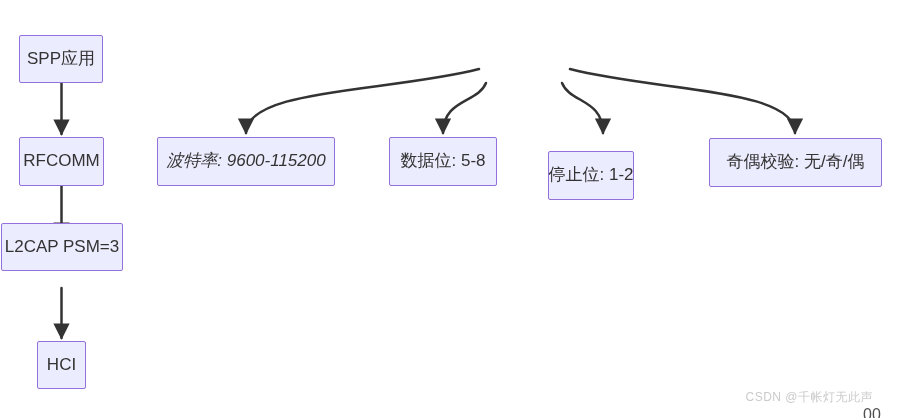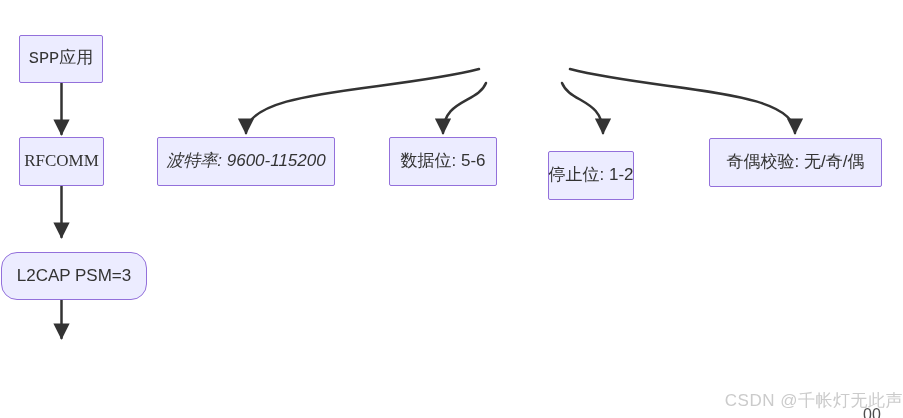--- a/index.html
+++ b/index.html
@@ -32,36 +32,36 @@
     color: var(--node-text, #333333);
     font-size: 17px;
     display: flex;
     align-items: center;
     justify-content: center;
     text-align: center;
     white-space: nowrap;
     line-height: 1.2;
   }
   
-  .n-spp      { left: 19px;  top: 35px;  width: 84px;  height: 48px; font-family: Liberation Mono, monospace; }
-  .n-rfcomm   { left: 19px;  top: 137px; width: 85px;  height: 49px; font-family: Liberation Serif, serif; }
-  .n-l2cap    { left: 1px;   top: 252px; width: 146px; height: 48px; border-radius: 16px; }
+  .n-spp      { left: 19px;  top: 35px;  width: 84px;  height: 48px; }
+  .n-rfcomm   { left: 19px;  top: 137px; width: 85px;  height: 49px; }
+  .n-l2cap    { left: 1px;   top: 223px; width: 122px; height: 48px; }
   .n-hci      { left: 37px;  top: 341px; width: 49px;  height: 48px; }
   
   .n-config   { left: 479px; top: 35px;  width: 91px;  height: 47px; }
   .n-baud     { left: 157px; top: 137px; width: 178px; height: 49px; font-style: italic; }
   .n-databits { left: 389px; top: 137px; width: 108px; height: 49px; }
   .n-stopbits { left: 548px; top: 151px; width: 86px; height: 49px; }
   .n-parity   { left: 709px; top: 138px; width: 173px; height: 49px; }
 
   .watermark {
     position: absolute;
-    right: 0;
+    right: 30px;
     top: 389px;
-    font-size: 17px;
+    font-size: 12px;
     letter-spacing: 0.5px;
     color: #cbcbcb;
     white-space: nowrap;
     user-select: none;
     text-align: center;
   }
   .corner-clip {
     position: absolute;
     left: 863px;
     top: 406px;
@@ -90,22 +90,23 @@
       <path d="M479,69 C390,92 246,88 246,133" marker-end="url(#ah)"></path>
       <path d="M486,83 C478,103 443,99 443,133" marker-end="url(#ah)"></path>
       <path d="M562,83 C570,103 603,99 603,133" marker-end="url(#ah)"></path>
       <path d="M570,69 C660,92 795,88 795,133" marker-end="url(#ah)"></path>
     </g>
   </svg>
 
   <div class="node n-spp">SPP应用</div>
   <div class="node n-rfcomm">RFCOMM</div>
   <div class="node n-l2cap">L2CAP PSM=3</div>
+  <div class="node n-hci">HCI</div>
 
   <div class="node n-baud">波特率: 9600-115200</div>
-  <div class="node n-databits">数据位: 5-6</div>
+  <div class="node n-databits">数据位: 5-8</div>
   <div class="node n-stopbits">停止位: 1-2</div>
   <div class="node n-parity">奇偶校验: 无/奇/偶</div>
 
   <div class="watermark" style="color: rgb(203, 203, 203);">CSDN @千帐灯无此声</div>
   <div class="corner-clip">00</div>
 
 </div>
 
 </body></html>

